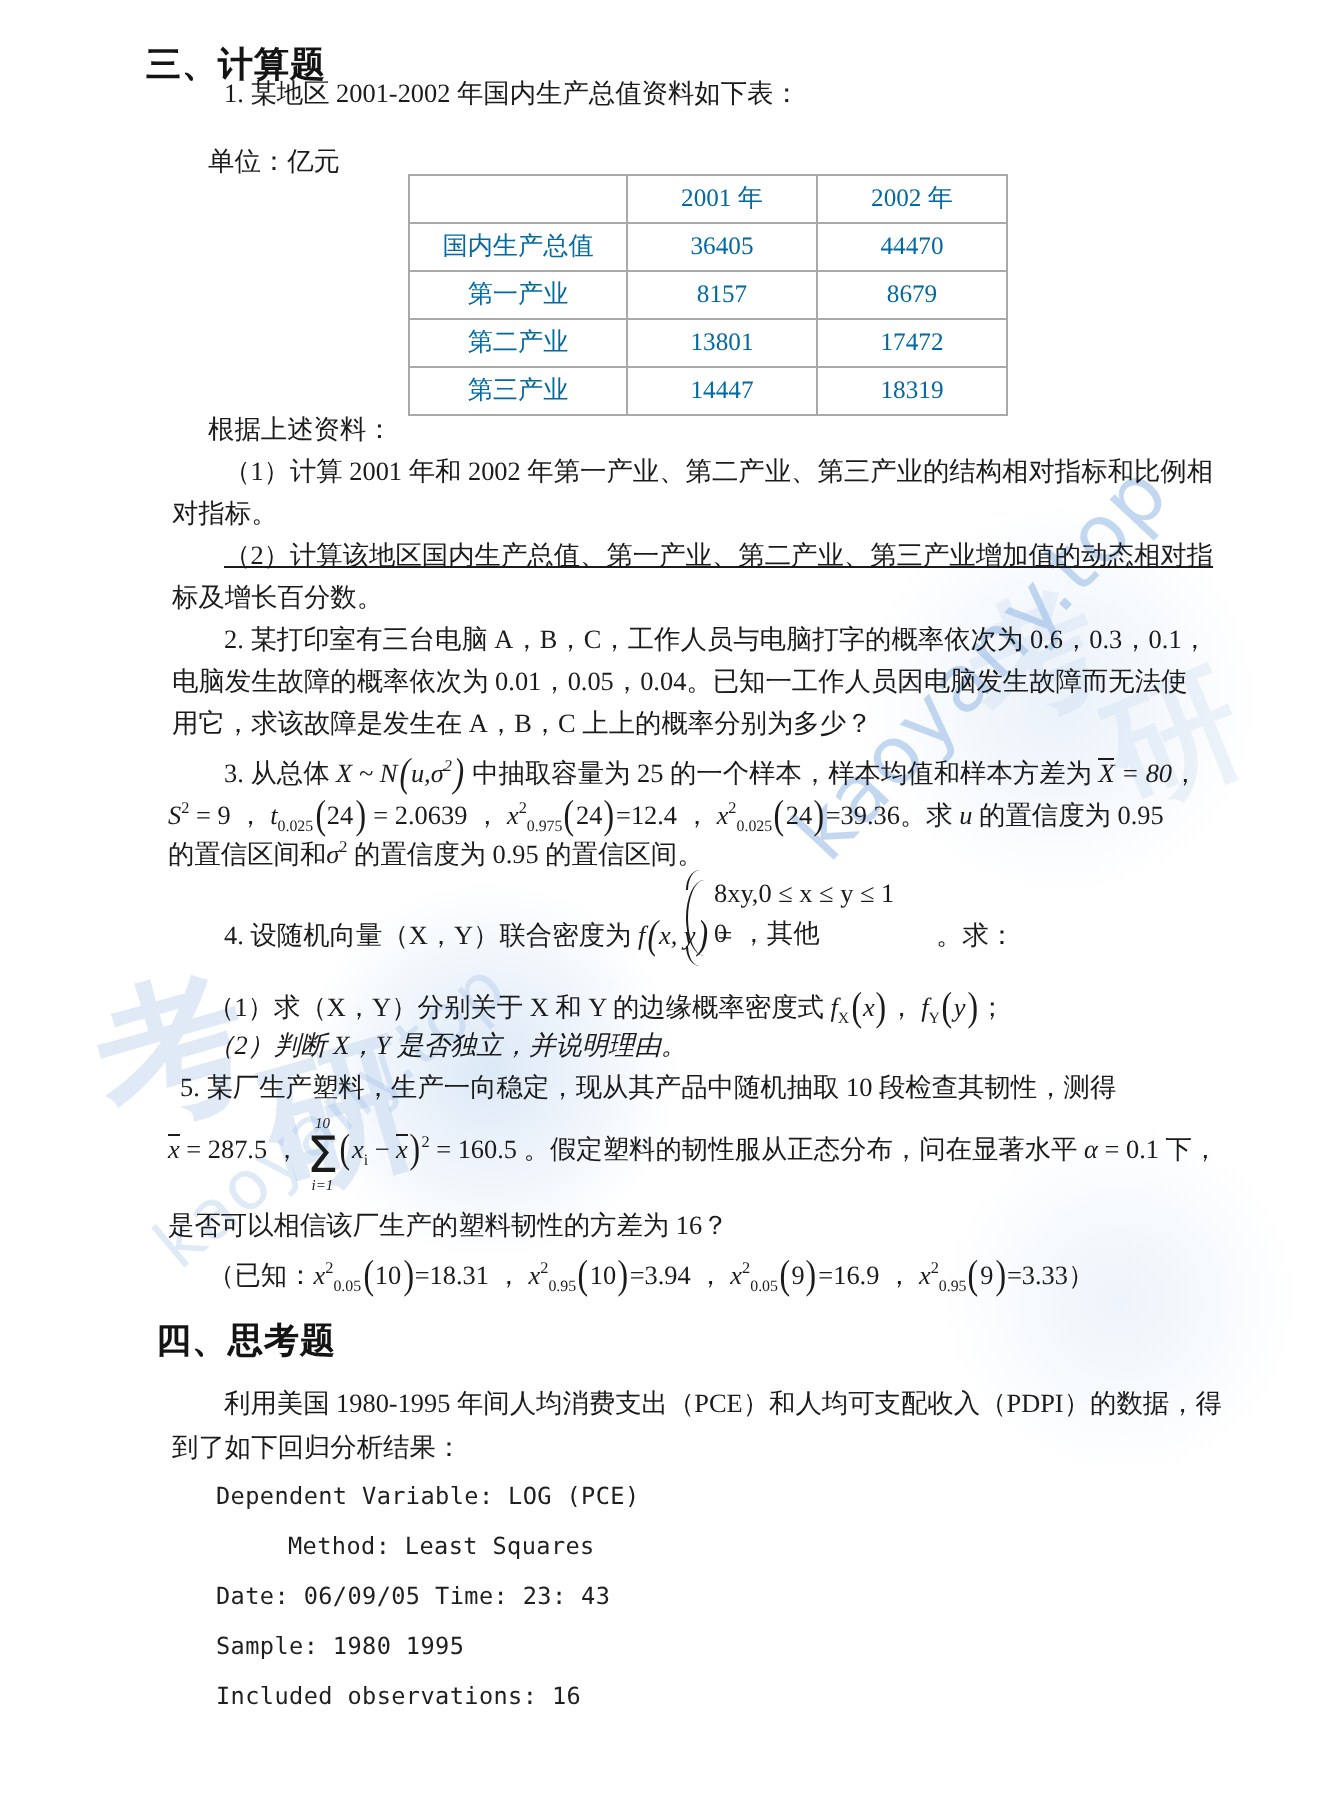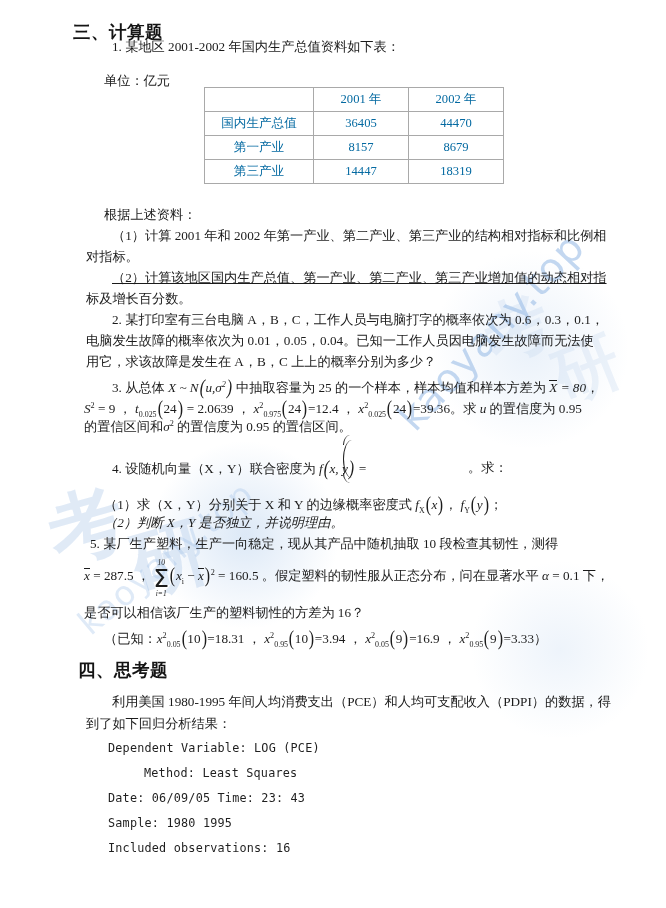--- a/index.html
+++ b/index.html
@@ -195,20 +195,25 @@
           <td class="lbl">国内生产总值</td>
           <td class="num">36405</td>
           <td class="num">44470</td>
         </tr>
         <tr>
           <td class="lbl">第一产业</td>
           <td class="num">8157</td>
           <td class="num">8679</td>
         </tr>
         <tr>
+          <td class="lbl">第二产业</td>
+          <td class="num">13801</td>
+          <td class="num">17472</td>
+        </tr>
+        <tr>
           <td class="lbl">第三产业</td>
           <td class="num">14447</td>
           <td class="num">18319</td>
         </tr>
       </tbody>
     </table>
   </div>
 
   <div class="p" style="left:104px; top:208px;">根据上述资料：</div>
   <div class="p" style="left:112px; top:229px;">（1）计算 2001 年和 2002 年第一产业、第二产业、第三产业的结构相对指标和比例相</div>
@@ -228,20 +233,24 @@
   </div>
   <div class="p" style="left:84px; top:420px;">
     的置信区间和<span class="it">σ</span><span class="sup">2</span> 的置信度为 0.95 的置信区间。
   </div>
 
   <div class="p" style="left:112px; top:458px;">
     <span>4. 设随机向量（X，Y）联合密度为 </span><span class="it">f<span class="bigparen">(</span>x, y<span class="bigparen">)</span> =</span>
   </div>
   <div class="piece" style="left:343px; top:440px;">
     <span class="brace"></span>
+    <div style="margin-left:14px;">
+      <div class="p" style="position:static; margin-bottom:6px;">8xy,0 ≤ x ≤ y ≤ 1</div>
+      <div class="p" style="position:static;"><span>0</span>&nbsp;&nbsp;<span>，其他</span></div>
+    </div>
   </div>
   <div class="p" style="left:468px; top:461px;">。求：</div>
 
   <div class="p" style="left:104px; top:494px;">
     （1）求（X，Y）分别关于 X 和 Y 的边缘概率密度式 <span class="it">f</span><span class="sub">X</span><span class="bigparen">(</span><span class="it">x</span><span class="bigparen">)</span>， <span class="it">f</span><span class="sub">Y</span><span class="bigparen">(</span><span class="it">y</span><span class="bigparen">)</span>；
   </div>
   <div class="p" style="left:104px; top:516px;font-style:italic;">（2）判断 X，Y 是否独立，并说明理由。</div>
 
   <div class="p" style="left:90px; top:537px;">5. 某厂生产塑料，生产一向稳定，现从其产品中随机抽取 10 段检查其韧性，测得</div>
   <div class="p" style="left:84px; top:565px;">

